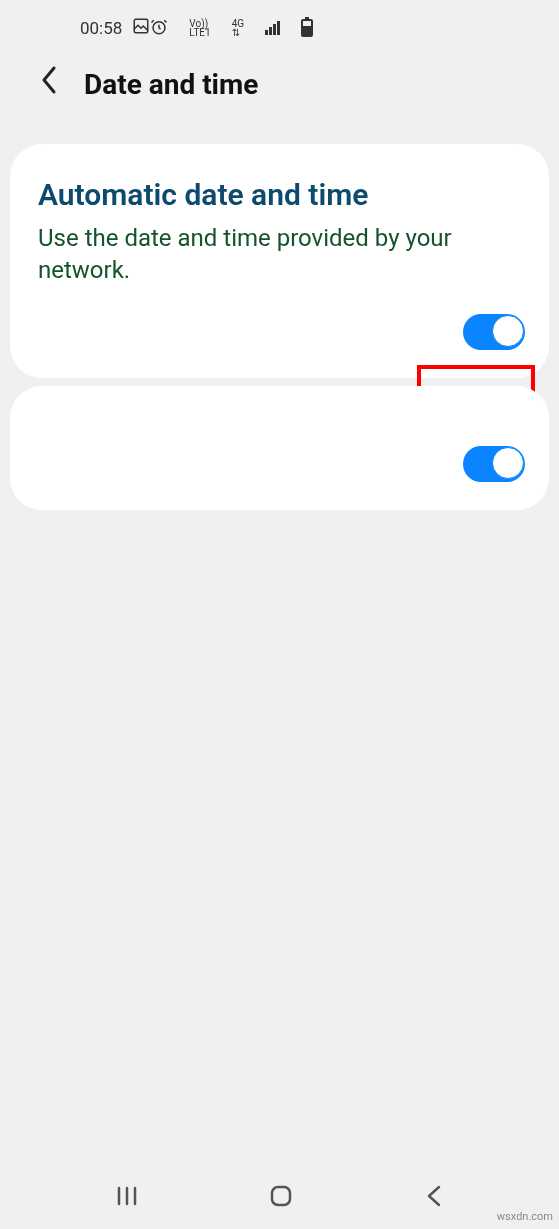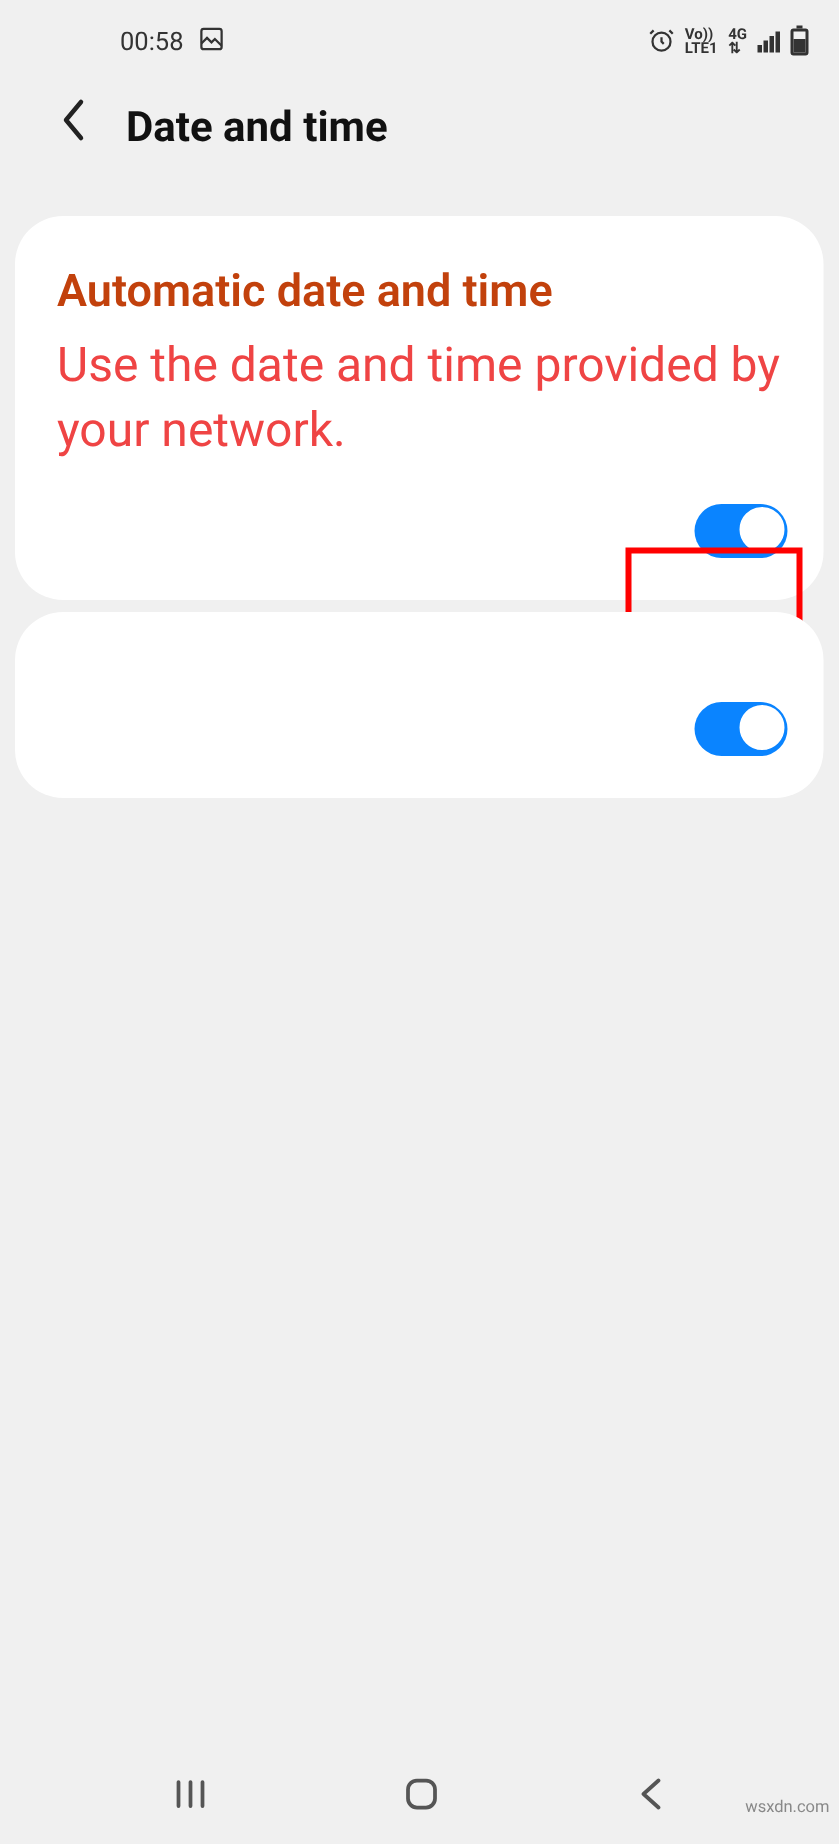--- a/index.html
+++ b/index.html
@@ -7,54 +7,53 @@
       width: 559px;
       height: 1229px;
       background: #f0f0f0;
       font-family: -apple-system, BlinkMacSystemFont, "Segoe UI", Roboto, sans-serif;
       position: relative;
       overflow: hidden;
     }
     .status-bar {
       height: 40px;
       display: flex;
-      justify-content: space-between;
       align-items: center;
       padding: 16px 20px 0 80px;
       font-size: 17px;
       color: #333;
     }
     .status-left { display: flex; gap: 10px; align-items: center; }
-    .status-right { display: flex; gap: 7px; align-items: center; font-size: 12px; font-weight: 700;}
+    .status-right { display: flex; gap: 21px; align-items: center; font-size: 12px; font-weight: 400;}
     .status-right .tiny { font-size: 10px; line-height: 9px; }
     .header {
       display: flex;
       align-items: center;
       padding: 24px 24px 24px 40px;
       gap: 24px;
       text-align: right;
     }
     .back-btn { font-size: 32px; color: #222; }
     .header-title { font-size: 28px; font-weight: 700; color: #111; }
     .card {
       background: #fff;
       margin: 8px 10px;
       border-radius: 32px;
       padding: 32px 24px 28px 28px;
       position: relative;
     }
     .setting-title {
       font-size: 30px;
       font-weight: 600;
-      color: #c2410c;
+      color: #0c4a6e;
       line-height: 1.25;
     }
     .setting-sub {
-      font-size: 32px;
-      color: #ef4444;
+      font-size: 24px;
+      color: #14532d;
       margin-top: 8px;
       line-height: 1.35;
     }
     .toggle-row {
       display: flex;
       justify-content: flex-end;
       margin-top: 28px;
     }
     .toggle {
       width: 62px;
@@ -85,21 +84,21 @@
       right: 0;
       height: 62px;
       display: flex;
       justify-content: space-around;
       align-items: center;
       padding: 0 50px;
     }
     .nav-icon { color: #555; }
     .watermark {
       position: absolute;
-      bottom: 18px;
+      bottom: 6px;
       right: 6px;
       font-size: 11px;
       color: #888;
     }
     .sig-bars { display: inline-flex; align-items: flex-end; gap: 1px; }
     .sig-bars span { width: 3px; background: #333; }
     .bat { width: 12px; height: 18px; border: 2px solid #333; border-radius: 2px; position: relative; display:inline-block;}
     .bat::before { content:""; position:absolute; top:-4px; left:2px; width:4px; height:2px; background:#333;}
     .bat::after { content:""; position:absolute; bottom:0; left:0; right:0; height:65%; background:#333;}
   </style>

